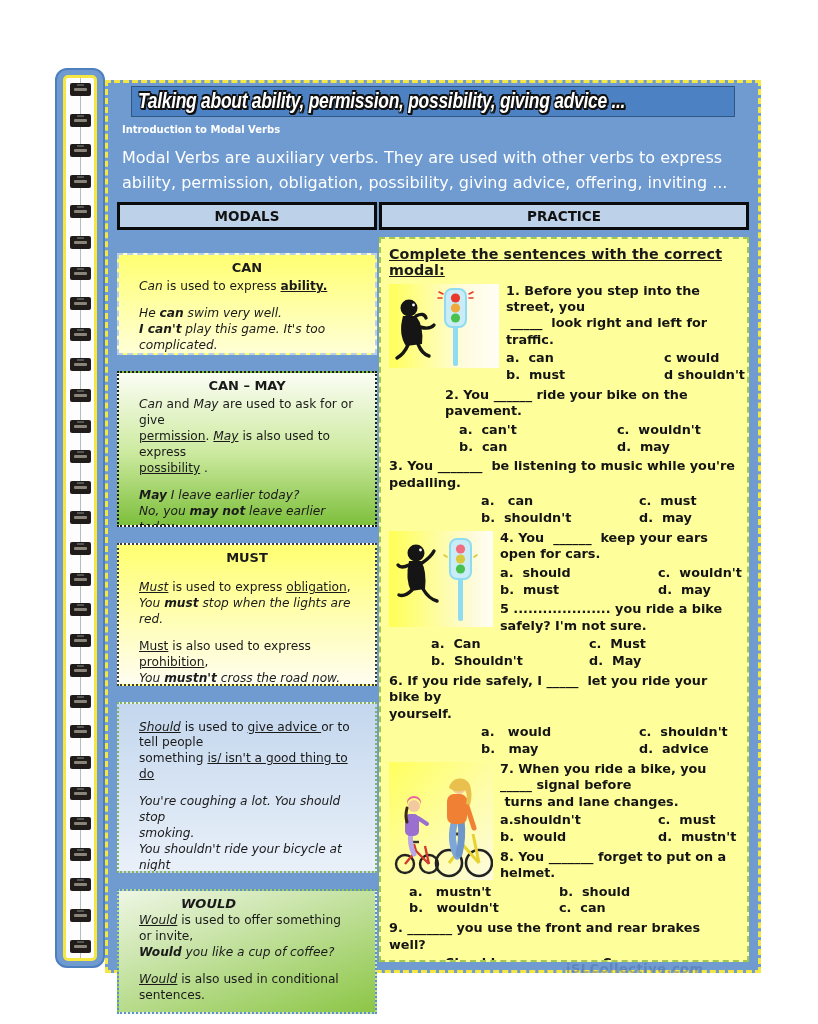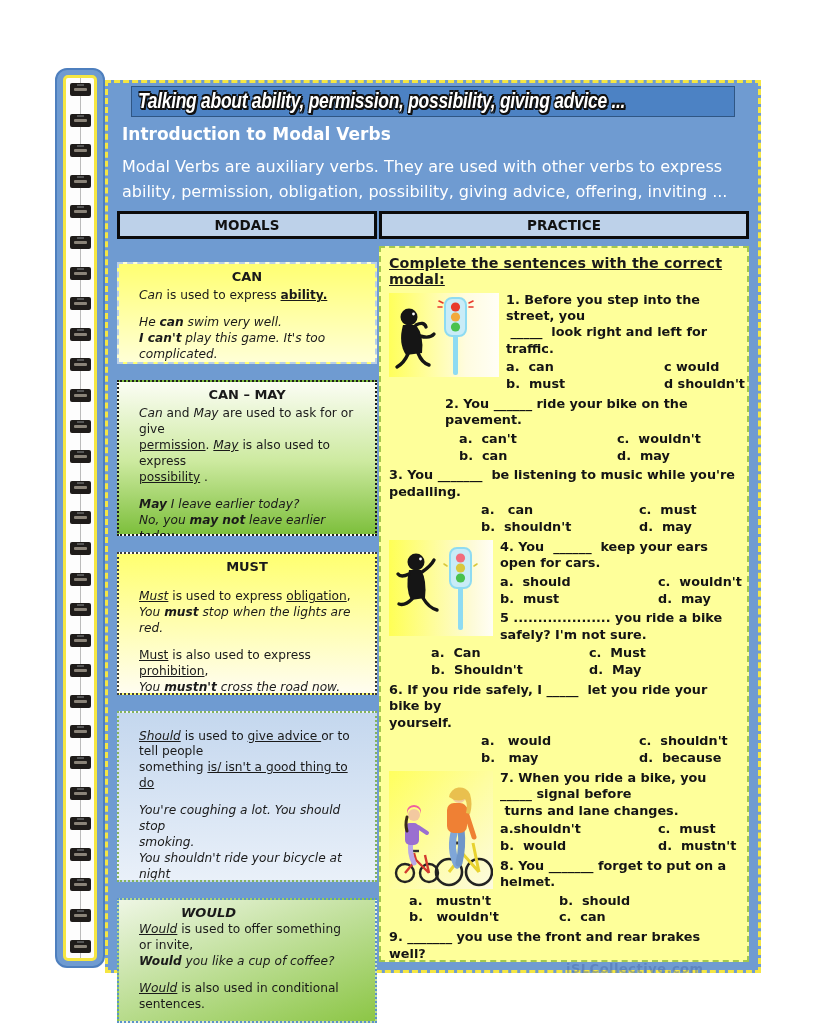--- a/index.html
+++ b/index.html
@@ -32,21 +32,21 @@
     background:var(--title-blue,#4c82c4);border:1px solid #2f5684;margin:1px 17px 4px;
     padding:3px 6px 5px;flex:none;overflow:hidden;white-space:nowrap;
   }
   .titlebar .t{
     display:inline-block;transform:scaleY(1.28);transform-origin:left center;
     font-family:"Liberation Sans","DejaVu Sans",sans-serif;font-weight:bold;font-style:italic;
     font-size:17.5px;letter-spacing:-0.3px;color:#fff;
     text-shadow:2px 2px 0 #101010,-1px -1px 0 #101010,1px -1px 0 #101010,-1px 1px 0 #101010,2px 0 0 #101010,0 2px 0 #101010;
   }
   .intro{color:#fff;padding:3px 8px 6px;flex:none;}
-  .intro-h{font-size:17px;font-weight:bold;margin:0 0 11px;}
+  .intro-h{font-size:10px;font-weight:bold;margin:0 0 11px;}
   .intro-p{font-size:16px;line-height:1.55;margin:0;font-weight:500;}
   .cols{display:flex;gap:2px;padding:0 3px;flex:1;min-height:0;}
   .col-left{width:260px;flex:none;display:flex;flex-direction:column;}
   .col-right{flex:1;min-width:0;display:flex;flex-direction:column;}
   .header-box{
     background:var(--header-blue,#bdd1e9);border:3px solid #0b0b0b;text-align:center;
     font-weight:bold;font-size:13.5px;padding:3px 0;flex:none;color:#111;
   }
   .col-left .header-box{margin-bottom:7px;}
   .col-right .header-box{margin-bottom:7px;}
@@ -304,21 +304,21 @@
                 <span>d.  May</span>
               </div>
             </div>
             <div class="question q6">
               <div class="q-text"><span class="qnum">6. </span><span>If you ride safely, I _____  let you ride your bike by
 yourself.</span></div>
               <div class="q-options">
                 <span>a.   would</span>
                 <span>c.  shouldn't</span>
                 <span>b.   may</span>
-                <span>d.  because</span>
+                <span>d.  advice</span>
               </div>
             </div>
             <div class="pimg fleft" id="img-img3">
     <svg width="104" height="118" viewBox="0 0 104 118" xmlns="http://www.w3.org/2000/svg">
       <defs>
                   <linearGradient id="gy3" x1="0" y1="0" x2="1" y2="1">
         <stop offset="0" stop-color="#ffff5e"></stop>
                     <stop offset="1" stop-color="#fdfbe0"></stop>
       </linearGradient>
                 </defs>

